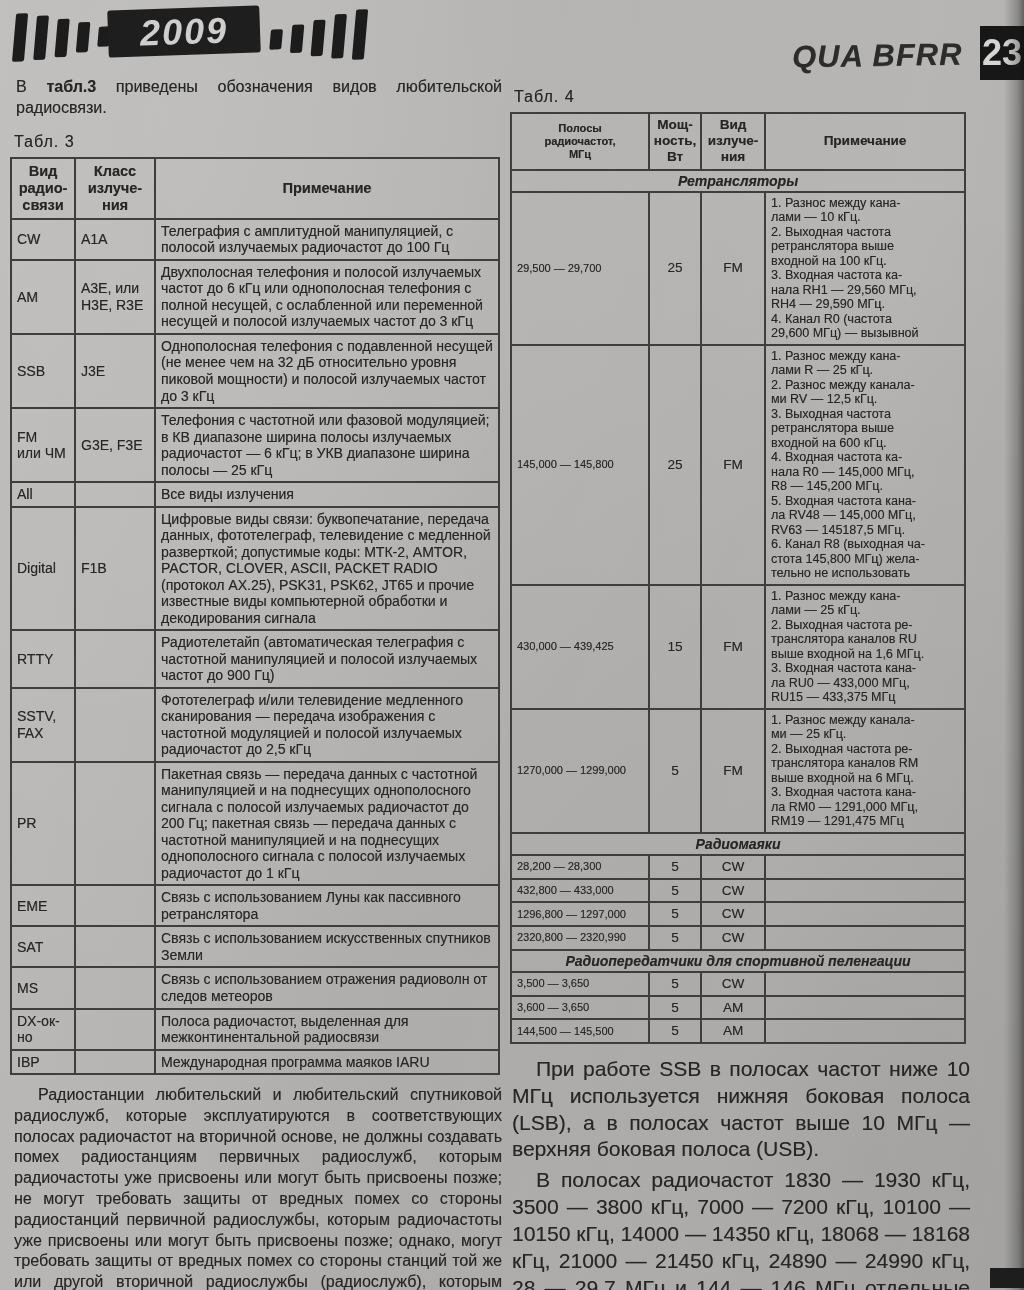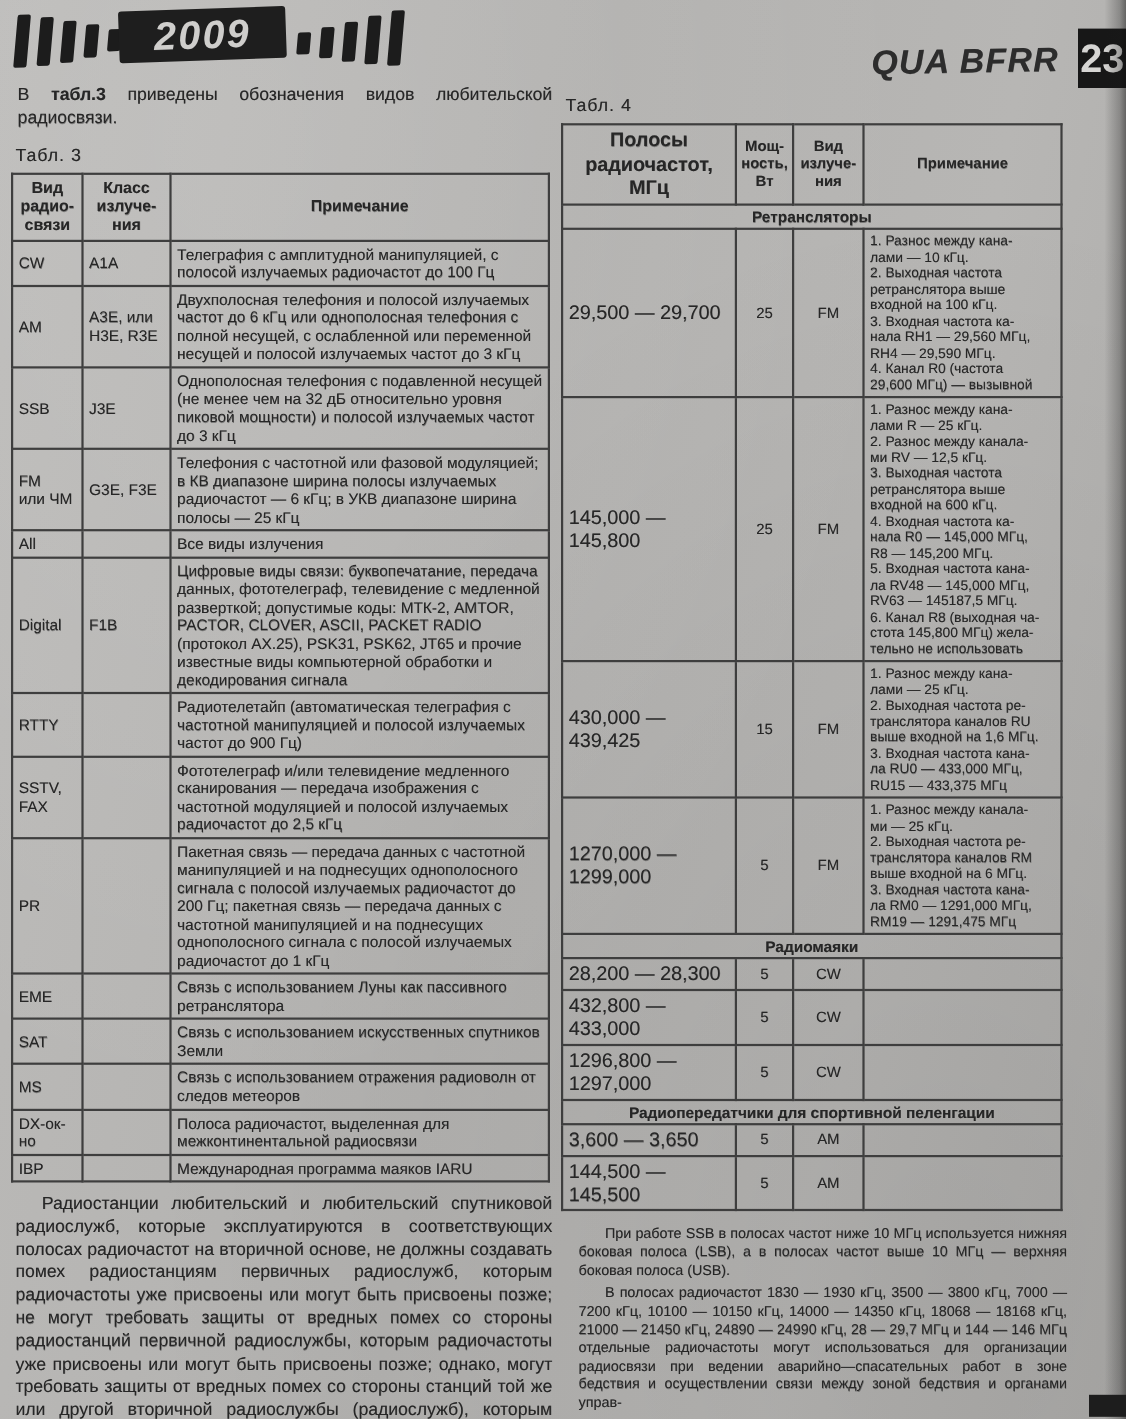--- a/index.html
+++ b/index.html
@@ -69,27 +69,27 @@
   .t3{width:490px;}
   .t3 th{font-size:14.5px;font-weight:bold;padding:4px 4px;text-align:center;vertical-align:middle;line-height:1.18;}
   .t3 td{font-size:14px;line-height:1.18;padding:3px 5px;vertical-align:middle;}
   .t3 .c-mode{width:64px;}
   .t3 .c-class{width:80px;}
 
   
   .t4{width:456px;}
   .t4 th{font-size:13.5px;font-weight:bold;padding:3px 3px;text-align:center;vertical-align:middle;line-height:1.2;}
   .t4 td{font-size:12.5px;line-height:1.16;padding:3px 5px;vertical-align:middle;}
-  .t4 .c-band{width:158px;font-size:18px;}
+  .t4 .c-band{width:138px;font-size:11px;}
   .t4 .c-pwr{width:52px;text-align:center;font-size:13.5px;}
   .t4 .c-emis{width:64px;text-align:center;font-size:13.5px;}
-  .t4 .sec{font-weight:bold;text-align:center;font-size:14px;padding:2px 4px;}
+  .t4 .sec{font-weight:bold;text-align:center;font-size:14px;padding:2px 4px;font-style:italic;}
 
   .para{margin:0 0 4px 4px;font-size:16px;line-height:1.3;text-align:justify;text-indent:24px;}
-  .col-right .para{font-size:13px;line-height:1.28;margin-left:16px;}
+  .col-right .para{font-size:21px;line-height:1.28;margin-left:2px;}
   .t3-wrap{margin-bottom:10px;}
   .t4-wrap{margin-bottom:12px;}
 </style>
 </head>
 <body>
 
 <div class="page txt-blur">
 
   <div class="hdr-bars bars-left">
     <span></span>
@@ -306,21 +306,33 @@
               <td class="c-emis">CW</td>
               <td></td>
             </tr>
       <tr>
               <td class="c-band">1296,800 — 1297,000</td>
               <td class="c-pwr">5</td>
               <td class="c-emis">CW</td>
               <td></td>
             </tr>
       <tr>
+              <td class="c-band">2320,800 — 2320,990</td>
+              <td class="c-pwr">5</td>
+              <td class="c-emis">CW</td>
+              <td></td>
+            </tr>
+      <tr>
               <td class="sec" colspan="4">Радиопередатчики для спортивной пеленгации</td>
+            </tr>
+      <tr>
+              <td class="c-band">3,500 — 3,650</td>
+              <td class="c-pwr">5</td>
+              <td class="c-emis">CW</td>
+              <td></td>
             </tr>
       <tr>
               <td class="c-band">3,600 — 3,650</td>
               <td class="c-pwr">5</td>
               <td class="c-emis">AM</td>
               <td></td>
             </tr>
       <tr>
               <td class="c-band">144,500 — 145,500</td>
               <td class="c-pwr">5</td>

